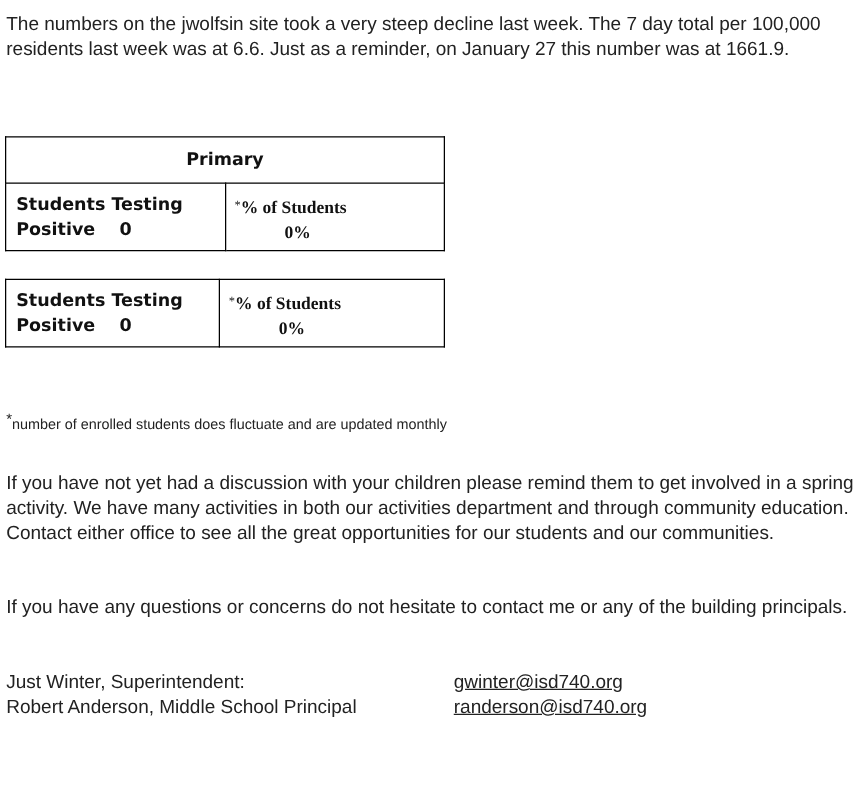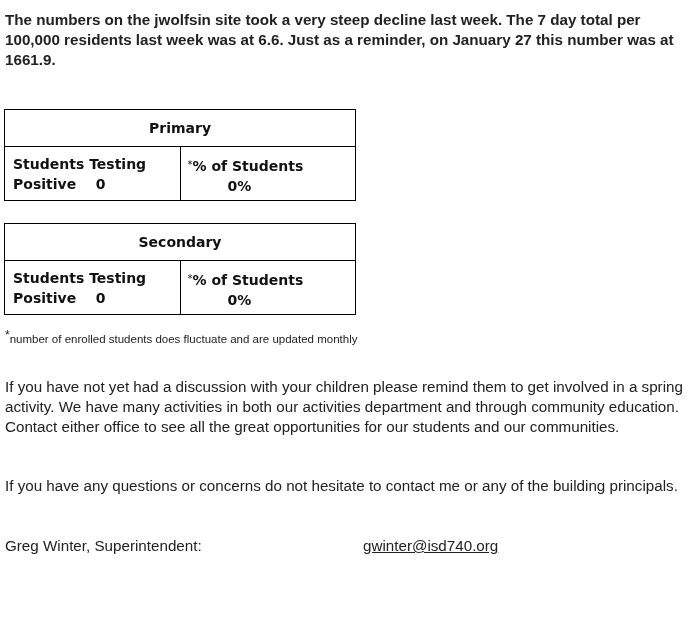--- a/index.html
+++ b/index.html
@@ -4,36 +4,36 @@
 <style>
   html, body { margin: 0; padding: 0; background: #ffffff; }
   body {
     width: 694px; height: 641px; position: relative; overflow: hidden;
     font-family: "Liberation Sans", sans-serif; color: #222222;
   }
   .para {
     position: absolute; left: 5px; width: 684px;
     font-size: 15.2px; line-height: 20px; margin: 0;
   }
-  #p1 { top: 10px; font-weight: bold; }
+  #p1 { top: 10px; }
   #p2 { top: 377px; }
   #p3 { top: 476px; }
 
   .stat-table {
     position: absolute; left: 4px; width: 352px;
     border-collapse: collapse; table-layout: fixed;
     font-family: "DejaVu Sans", sans-serif; color: #111111;
   }
   .stat-table td { border: 1.3px solid #000000; padding: 0; vertical-align: top; }
   #table-primary { top: 109px; }
   #table-secondary { top: 223px; }
   .hdr { height: 36px; text-align: center; font-size: 14px; font-weight: bold; line-height: 36px; }
   .cell { height: 54px; font-size: 14px; font-weight: bold; line-height: 19.5px; }
   .cell-left { width: 171px; padding-left: 8px !important; padding-top: 8px !important; box-sizing: border-box; }
-  .cell-right { padding-left: 7px !important; padding-top: 8px !important; box-sizing: border-box; }
+  .cell-right { padding-left: 7px !important; padding-top: 8px !important; box-sizing: border-box; font-family: Liberation Serif, serif; }
   .cell-right .pct { padding-left: 40px; display: block; }
   .sup { font-weight: normal; font-size: 10px; vertical-align: 3px; }
 
   .footnote {
     position: absolute; left: 5px; top: 328px;
     font-size: 11.5px; color: #222222; font-family: "Liberation Sans", sans-serif;
   }
   .footnote .star { font-size: 12px; vertical-align: 4px; }
 
   .contacts { position: absolute; left: 5px; top: 536px; width: 684px; font-size: 15.2px; line-height: 19.8px; }
@@ -59,23 +59,20 @@
     <td class="cell cell-right">
       <span class="sup">*</span><span>% of Students</span>
       <span class="pct">0%</span>
     </td>
   </tr>
 </tbody>
   </table>
 
 <table id="table-secondary" class="stat-table">
   <tbody>
-      <tr>
-    <td colspan="2" class="hdr">Secondary</td>
-  </tr>
   <tr>
     <td class="cell cell-left">
       <span>Students Testing</span><br>
       <span>Positive</span>&nbsp;&nbsp;&nbsp;&nbsp;<span>0</span>
     </td>
     <td class="cell cell-right">
       <span class="sup">*</span><span>% of Students</span>
       <span class="pct">0%</span>
     </td>
   </tr>
@@ -84,16 +81,20 @@
 
 <div class="footnote">
   <span class="star">*</span><span>number of enrolled students does fluctuate and are updated monthly</span>
 </div>
 
 <p id="p2" class="para">If you have not yet had a discussion with your children please remind them to get involved in a spring activity.  We have many activities in both our activities department and through community education.  Contact either office to see all the great opportunities for our students and our communities.</p>
 <p id="p3" class="para">If you have any questions or concerns do not hesitate to contact me or any of the building principals.</p>
 
 <div class="contacts">
   <div class="contact-row">
-    <span class="contact-name">Greg Winter, Superintendent:</span>
+    <span class="contact-name">Just Winter, Superintendent:</span>
     <a class="contact-email">gwinter@isd740.org</a>
+  </div>
+  <div class="contact-row">
+    <span class="contact-name">Robert Anderson, Middle School Principal</span>
+    <a class="contact-email">randerson@isd740.org</a>
   </div>
 </div>
 
 </body></html>

